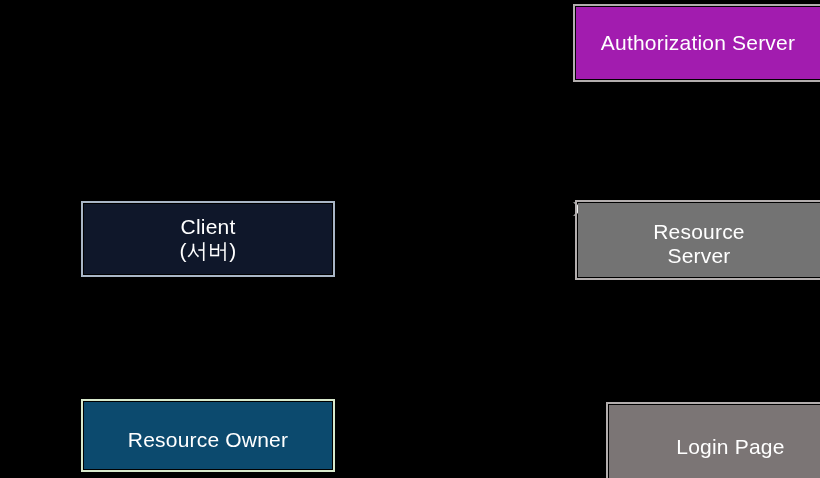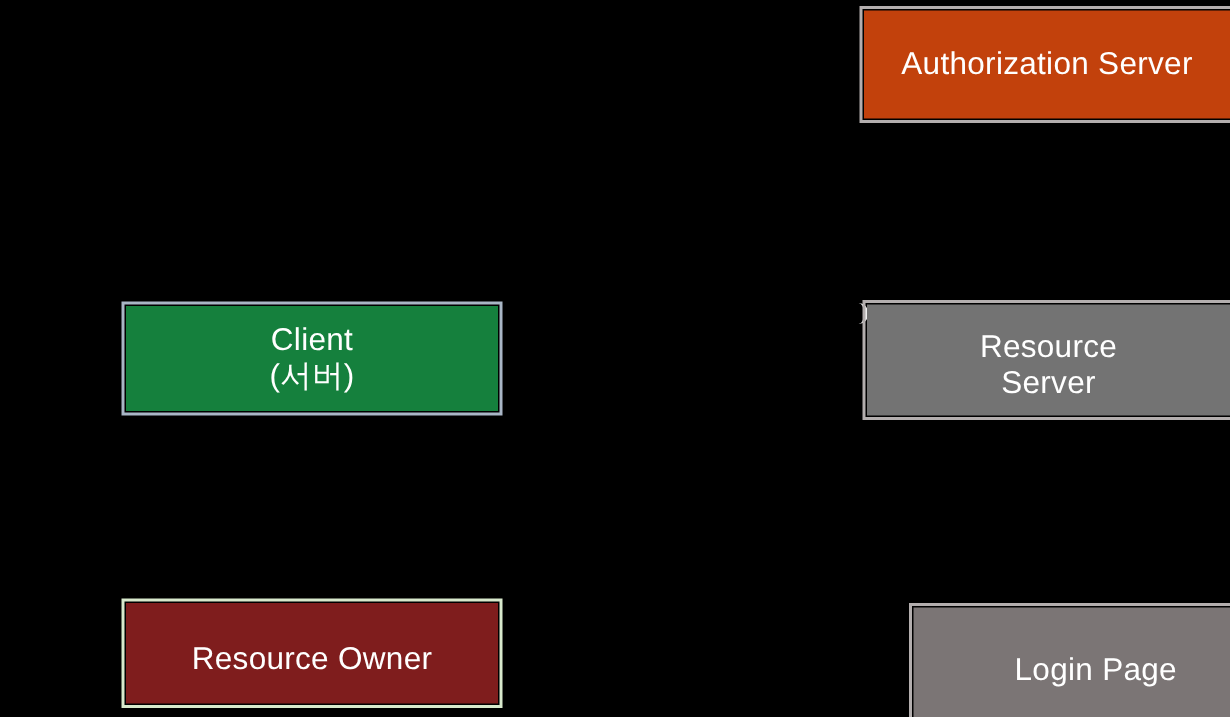--- a/index.html
+++ b/index.html
@@ -26,39 +26,39 @@
     font-size: 21px;
     line-height: 24px;
     font-weight: 400;
     letter-spacing: 0.2px;
     outline-offset: 1px;
   }
   .node span { display: block; white-space: nowrap; }
 
   #node-authorization-server {
     left: 576px; top: 7px; width: 244px; height: 72px;
-    background: #c2410c;
+    background: #a21caf;
     outline: 2px solid #b3aeae;
   }
   #node-client {
     left: 84px; top: 204px; width: 248px; height: 70px;
-    background: #15803d;
+    background: #0f172a;
     outline: 2px solid #a9b6c6;
   }
   #node-resource-server {
     left: 578px; top: 203px; width: 242px; height: 74px;
     background: #737373;
     outline: 2px solid #b3aeae;
     padding-top: 8px;
     box-sizing: border-box;
     z-index: 3;
   }
   #node-resource-owner {
     left: 84px; top: 402px; width: 248px; height: 67px;
-    background: #7f1d1d;
+    background: #0c4a6e;
     outline: 2px solid #d8e9cc;
     padding-top: 8px;
     box-sizing: border-box;
   }
   #node-login-page {
     left: 577px; top: 405px; width: 243px; height: 73px;
     background: #7b7575;
     outline: 2px solid #b3aeae;
     padding-top: 10px;
     box-sizing: border-box;

